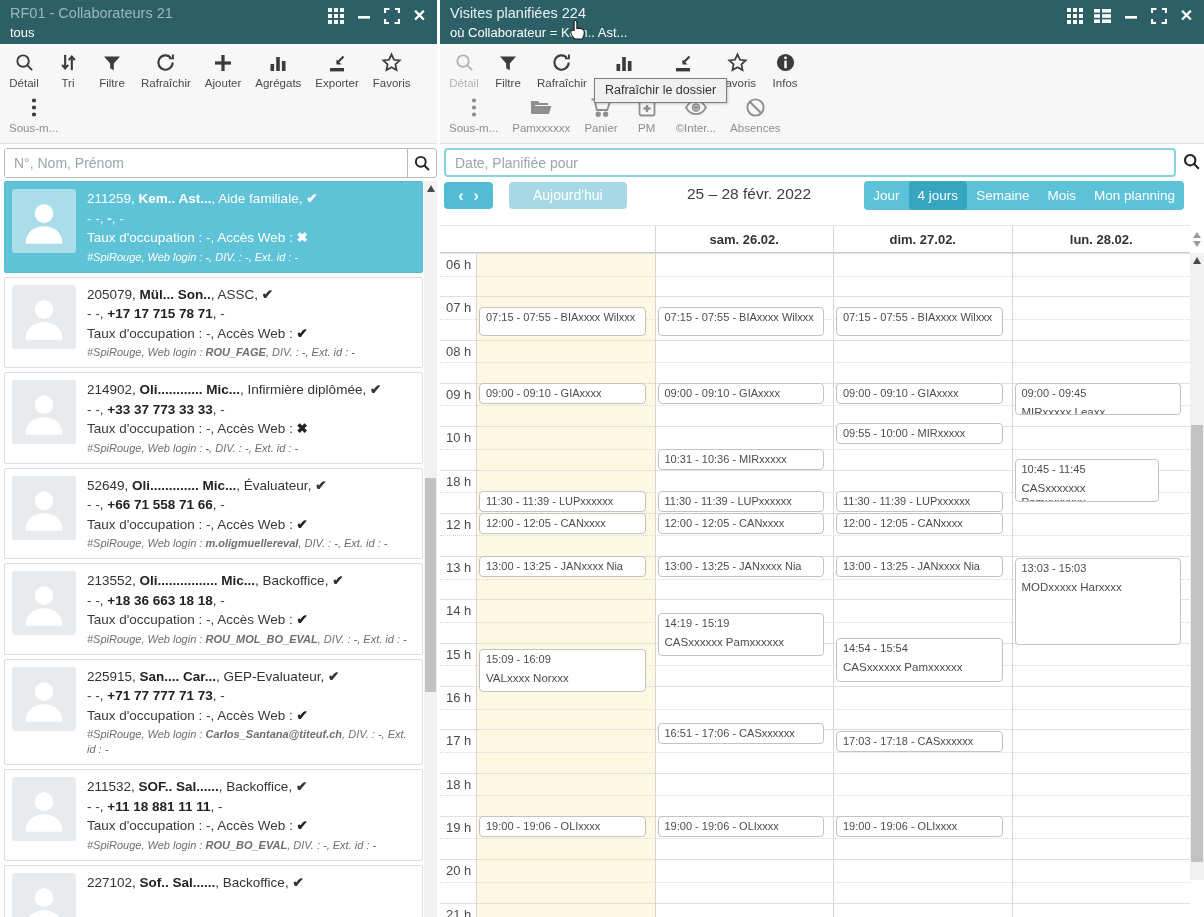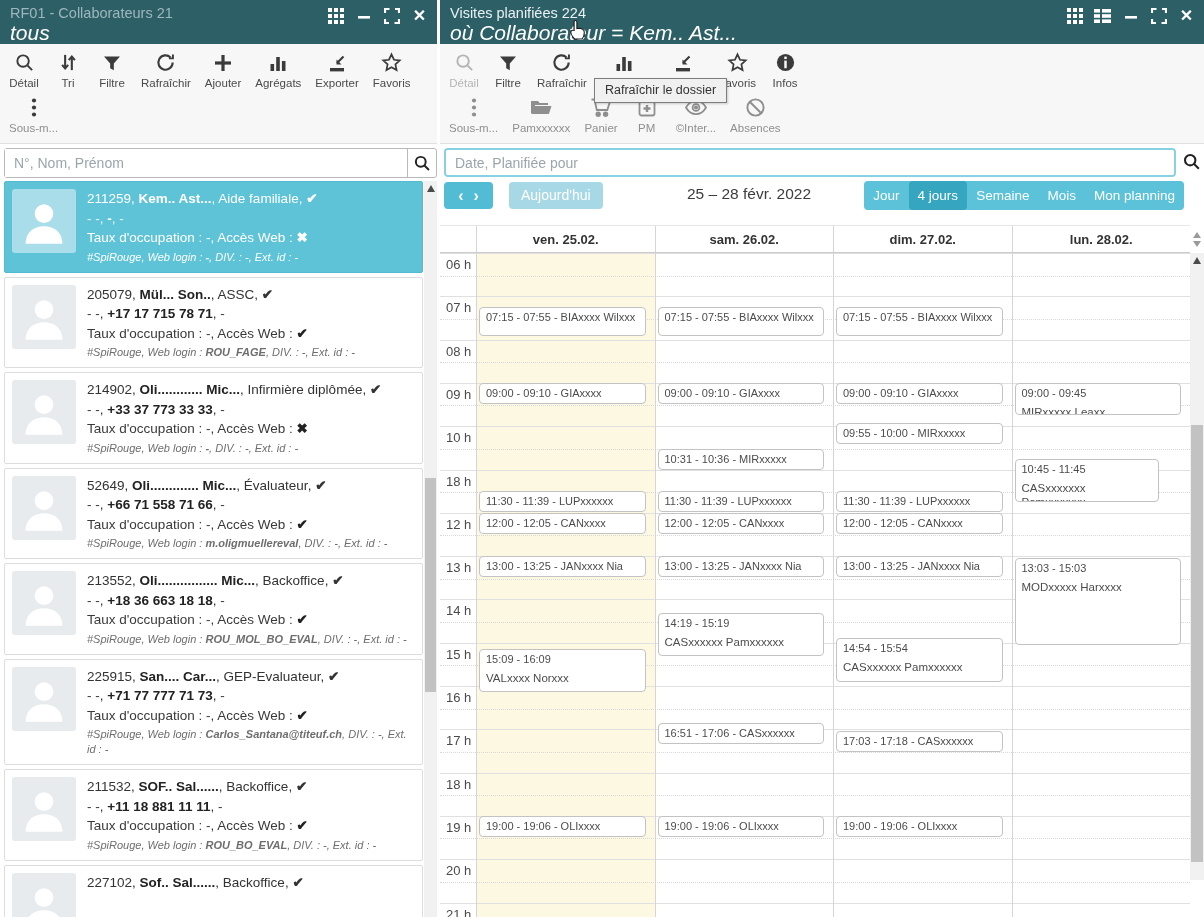--- a/index.html
+++ b/index.html
@@ -8,21 +8,21 @@
   svg { display:block; }
 
   .panel { position:absolute; top:0; bottom:0; }
   .p-left { left:0; width:437px; }
   .p-right { left:440px; width:764px; }
 
   
   .titlebar { position:relative; height:44px; background:#2d5f66; color:#fff; padding:4px 10px 0; }
   .tb-line1 { font-size:14.5px; line-height:18px; color:#9db7bd; }
   .p-right .tb-line1 { color:#e9f1f2; }
-  .tb-line2 { font-size:21px; line-height:21px; color:#fff;font-style:italic; }
+  .tb-line2 { font-size:13px; line-height:21px; color:#fff; }
   .winicons { position:absolute; right:9px; top:7px; display:flex; gap:11px; align-items:center; color:#fff; }
   .wi { width:17px; height:17px; display:grid; place-items:center; }
   .wi-x { font-size:16px; font-weight:bold; line-height:17px; }
 
   
   .toolbar { position:absolute; top:44px; left:0; right:0; height:100px; background:#f7f7f7;
     border-bottom:1px solid #e0e0e0; padding:5px 2px 0; }
   .tb-row { display:flex; align-items:flex-start; }
   .tb-row2 { margin-top:3px; }
   .tbtn { display:flex; flex-direction:column; align-items:center; gap:3px; padding:2px 7px; min-width:44px;
@@ -76,21 +76,21 @@
   .thumb { position:absolute; left:1px; right:1px; background:#c2c2c2; }
   .cscroll { position:absolute; right:0; top:253px; width:14px; height:627px; background:#f1f1f1; }
   .spinner { position:absolute; right:2px; top:228px; width:10px; }
 
   
   .navrow { position:absolute; top:180px; left:4px; width:746px; height:34px; }
   .btn-pn { position:absolute; left:0; top:2px; width:49px; height:27px; background:#52bcd4; border-radius:4px;
     color:#fff; display:flex; align-items:center; justify-content:center; gap:10px;
     font-size:16px; font-weight:bold; cursor:pointer; }
   .btn-today { position:absolute; left:65px; top:2px; height:27px; background:#a6d9e5; border-radius:4px;
-    color:#fff; padding:0 12px; font-size:14px; line-height:27px; cursor:pointer; }
+    color:#fff; padding:0 24px; font-size:14px; line-height:27px; cursor:pointer; }
   .navdate { position:absolute; left:215px; top:5px; width:180px; text-align:center;
     font-size:15.5px; color:#3d3d3d; }
   .views { position:absolute; right:6px; top:1px; height:29px; background:#5bc2d9; border-radius:4px;
     display:flex; align-items:stretch; }
   .v { padding:0 9px; color:#fff; font-size:13.5px; line-height:29px; cursor:pointer; white-space:nowrap; }
   .v.active { background:#35a5c0; border-radius:4px; }
 
   
   .dayheader { position:absolute; top:225px; left:0; width:750px; height:28px;
     border-top:1px solid #e6e6e6; border-bottom:1px solid #ccc; background:#fff; }
@@ -571,21 +571,20 @@
     <div class="views" id="view-switcher">
         <div class="v">Jour</div>
         <div class="v active">4 jours</div>
         <div class="v">Semaine</div>
         <div class="v">Mois</div>
         <div class="v">Mon planning</div>
       </div>
   </div>
 
   <div class="dayheader" id="day-header">
-      <div class="dh" style="left: 36px; width: 178.5px;">ven. 25.02.</div>
       <div class="dh" style="left: 214.5px; width: 178.5px;">sam. 26.02.</div>
       <div class="dh" style="left: 393px; width: 178.5px;">dim. 27.02.</div>
       <div class="dh" style="left: 571.5px; width: 178.5px;">lun. 28.02.</div>
     </div>
   <div class="grid" id="cal-grid">
       <div class="ycol" style="left: 37px; width: 177.5px;"></div>
       <div class="hrow" style="top: 0px;">
         <div class="half"></div>
         <div class="hlabel">06 h</div>
       </div>

